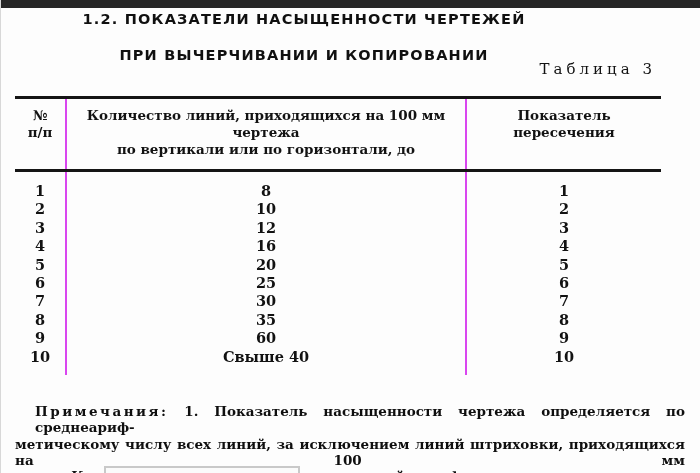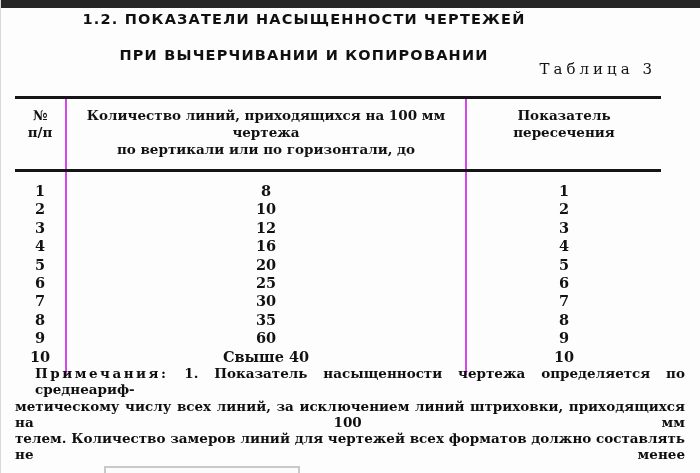--- a/index.html
+++ b/index.html
@@ -39,21 +39,21 @@
   .cell {
     height:18.4px; text-align:center;
     font-weight:700; font-size:14.5px; line-height:18px;
   }
 
   .notes {
     position:absolute; left:15px; top:365px; width:670px;
     font-weight:700; font-size:13.5px; line-height:16.3px; color:#0f0f0f;
   }
   .jline { text-align:justify; text-align-last:justify; }
-  .indent { padding-left:20px; }
+  .indent { padding-left:20px;margin-top:38px; }
   .notes-label { letter-spacing:2.5px; }
 
   .artifact-box {
     position:absolute; left:104px; top:466px; width:192px; height:14px;
     background:#fbfbfb; border:2px solid #c9c9c9;
   }
 </style>
 </head>
 <body>
 

